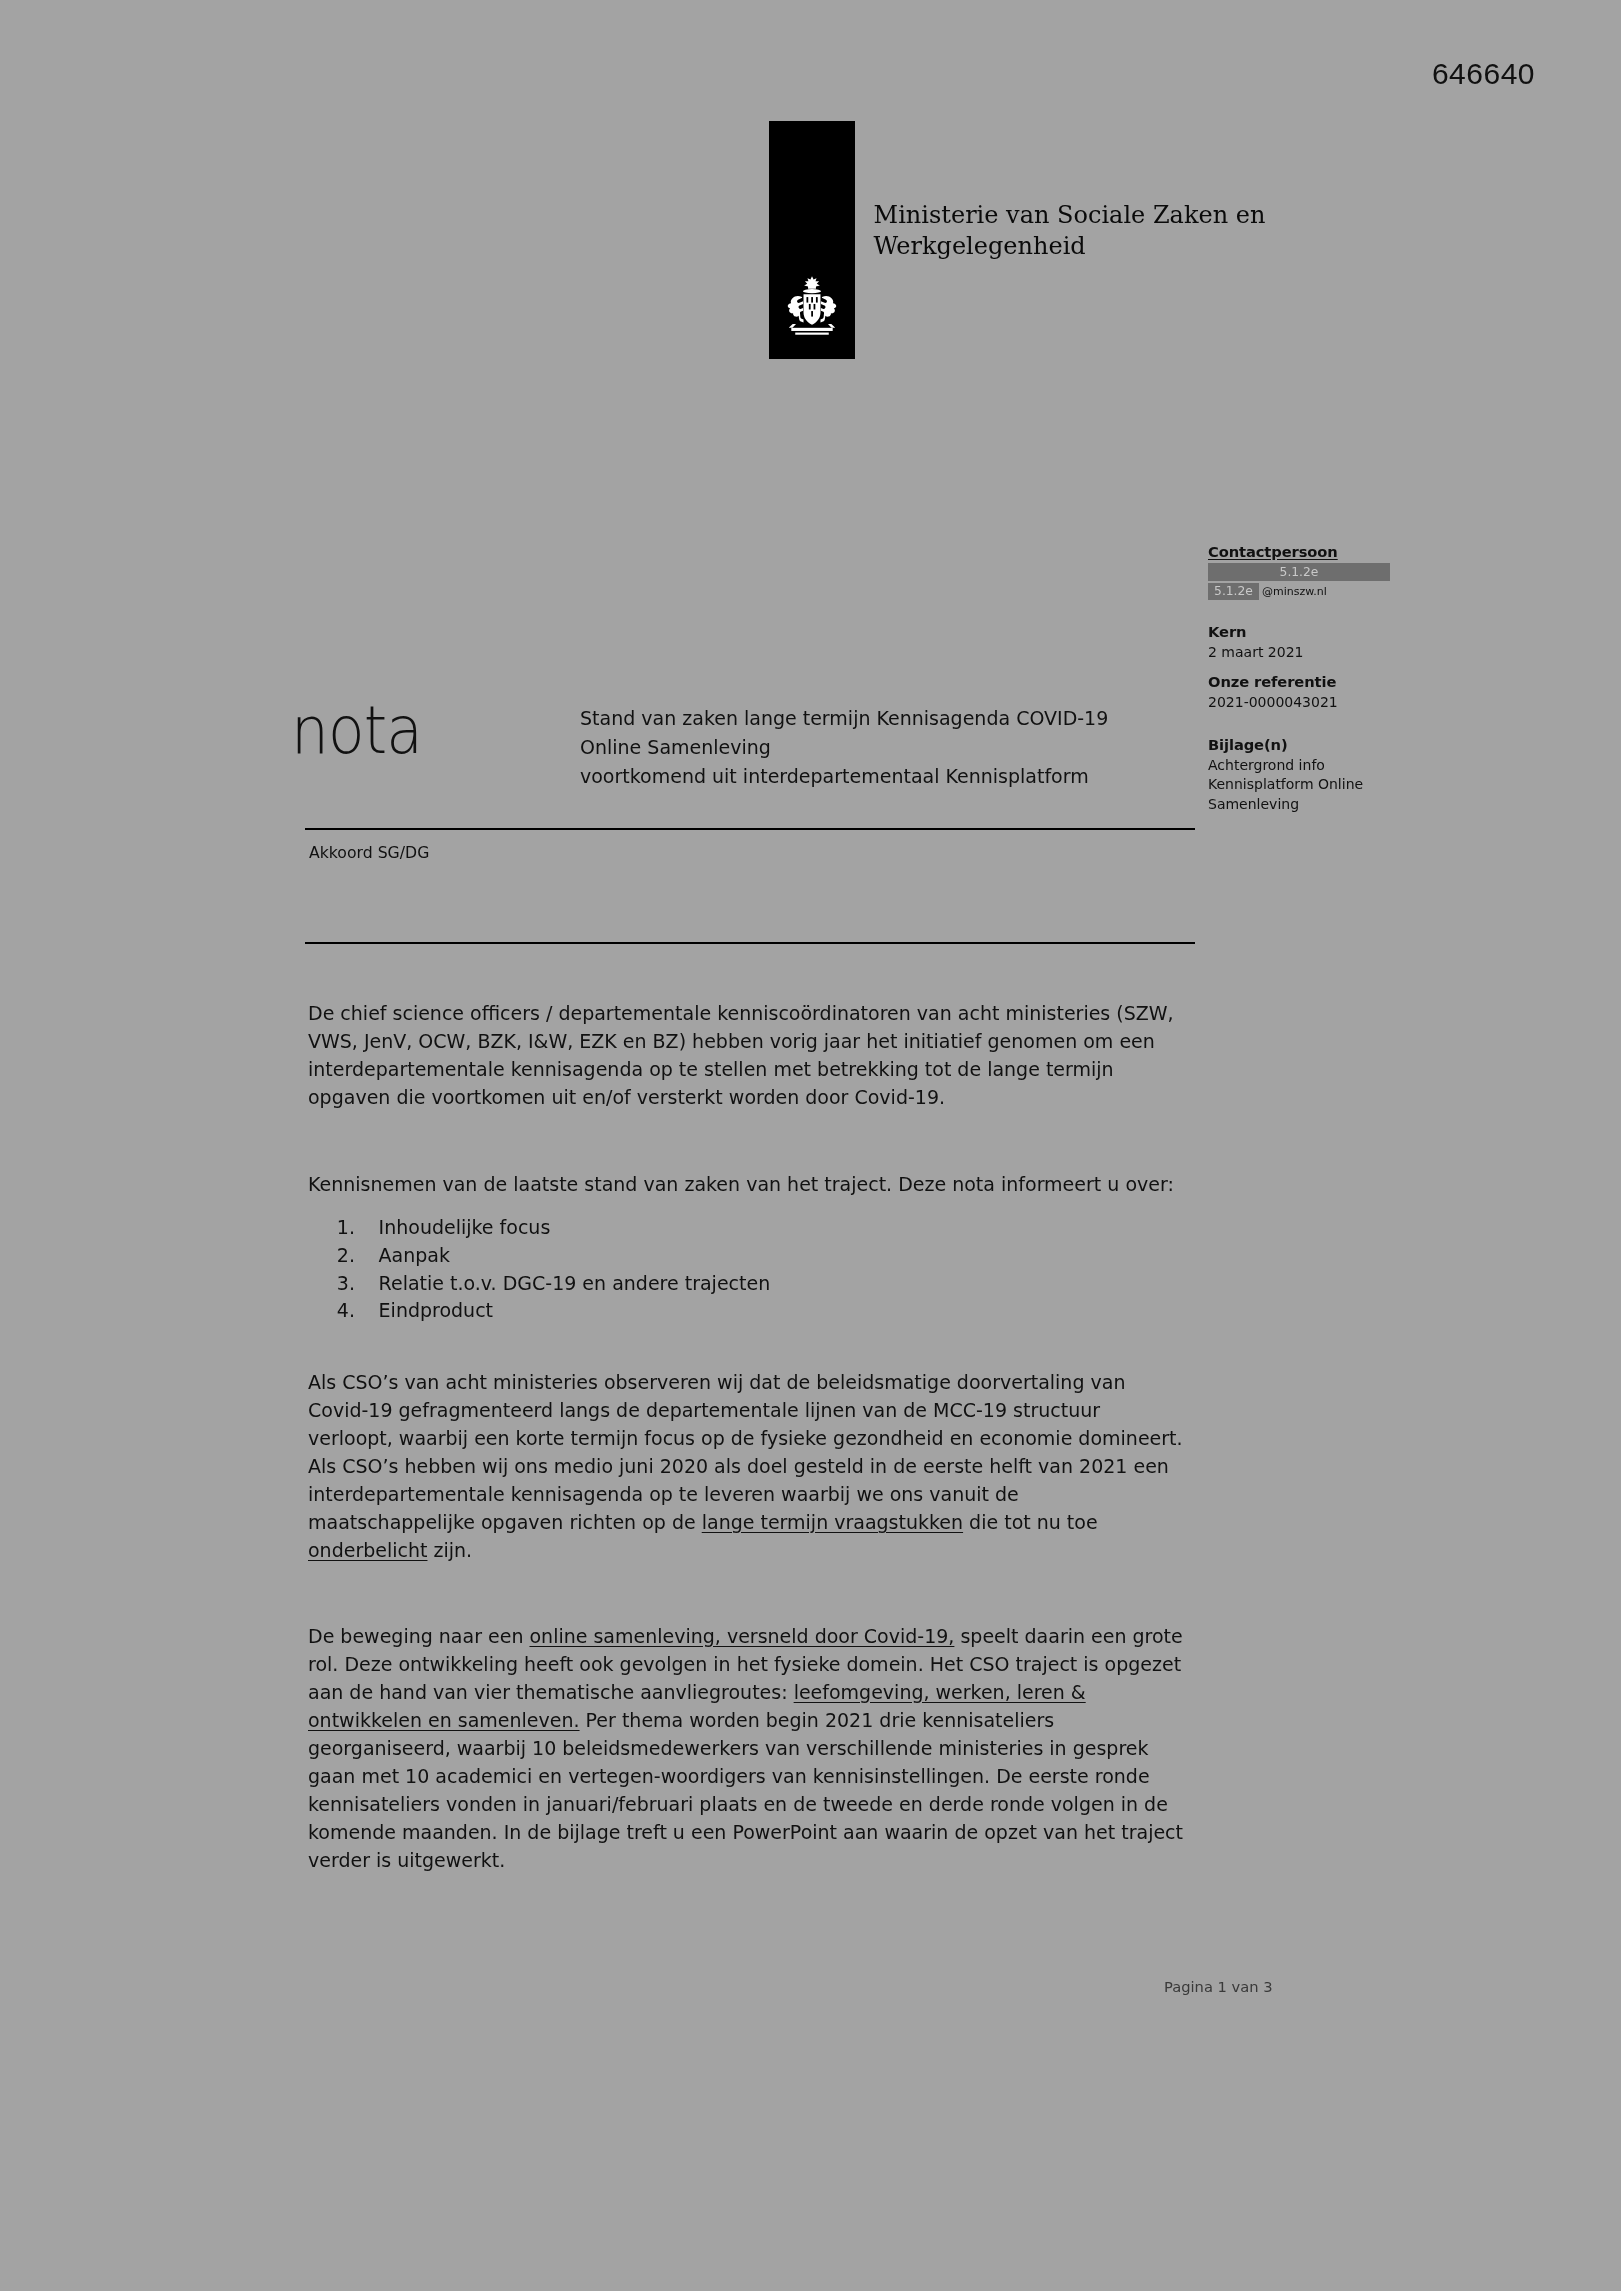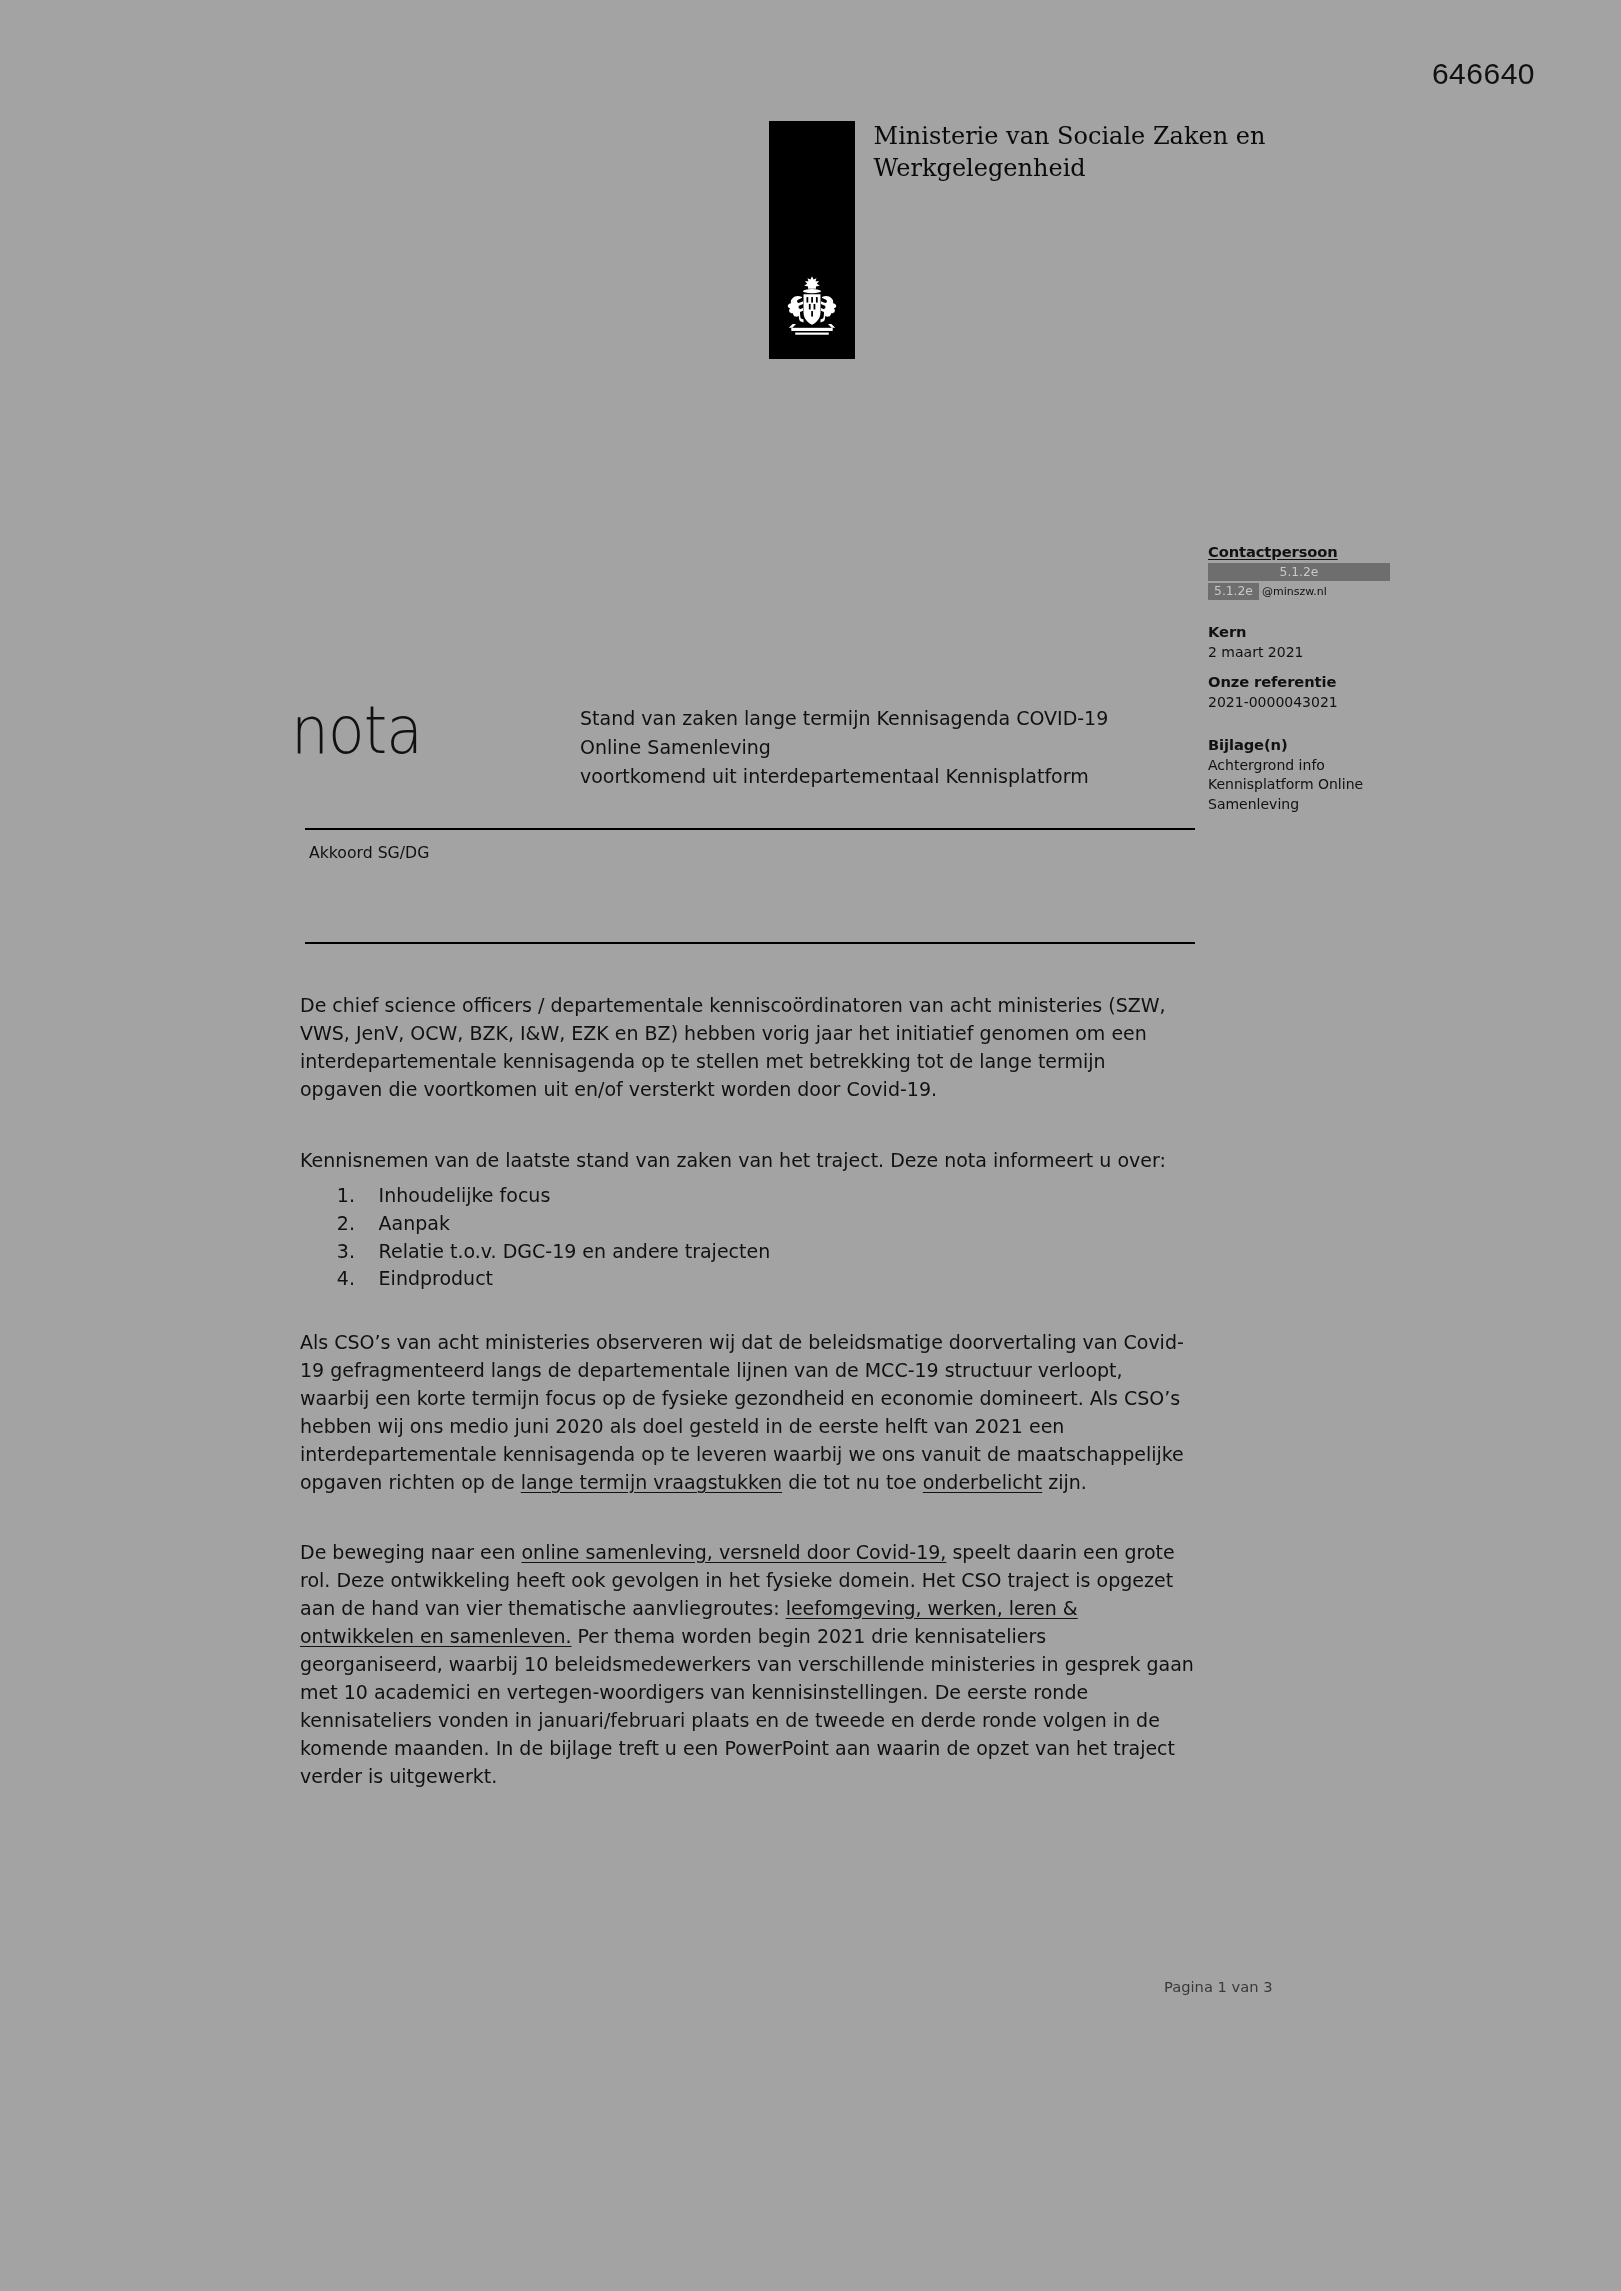--- a/index.html
+++ b/index.html
@@ -35,21 +35,21 @@
     font-family: "Liberation Sans", sans-serif;
     white-space: nowrap;
   }
 
   
   .logo-block {
     position: absolute;
     left: 769px;
     top: 121px;
     display: flex;
-    align-items: flex-start;
+    align-items: center;
   }
   .logo-bar {
     width: 86px;
     height: 238px;
     background: #000000;
     position: relative;
     flex: none;
   }
   .coat-of-arms {
     position: absolute;
@@ -184,21 +184,21 @@
     line-height: 1.475;
     color: #111;
   }
   .sec-h {
     font-weight: bold;
     font-size: 19px;
     margin: 0 0 1px 0;
     letter-spacing: -0.2px;
   }
   .para {
-    margin: 8px;
+    margin: 16px;
   }
   .sec-gap { height: 27.4px; }
   ol.list {
     margin: 2px 0 0 0;
     padding-left: 69px;
     list-style: decimal;
   }
   ol.list li {
     padding-left: 17.6px;
     line-height: 1.45;

